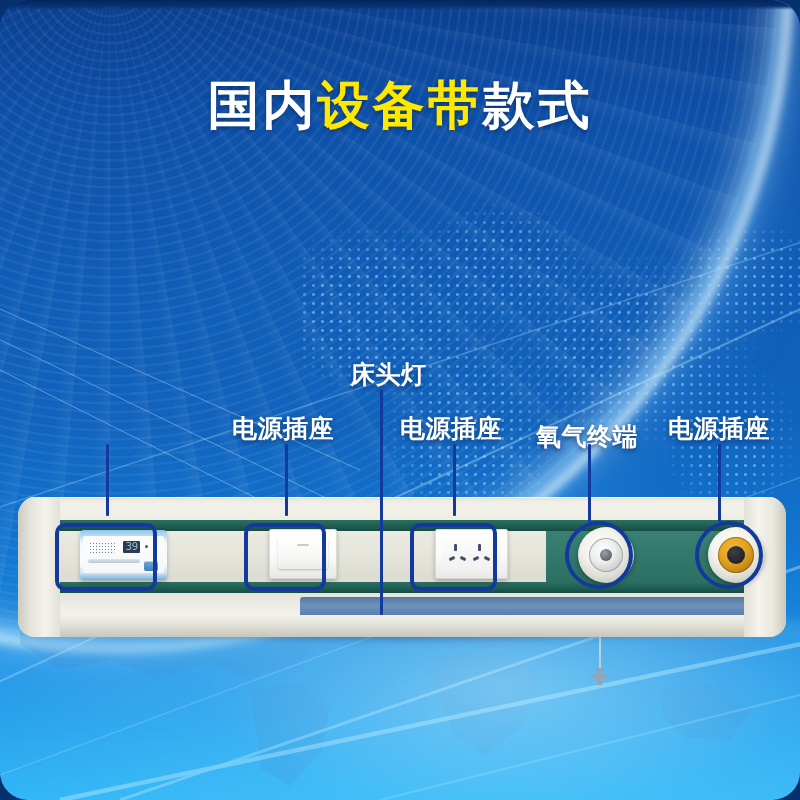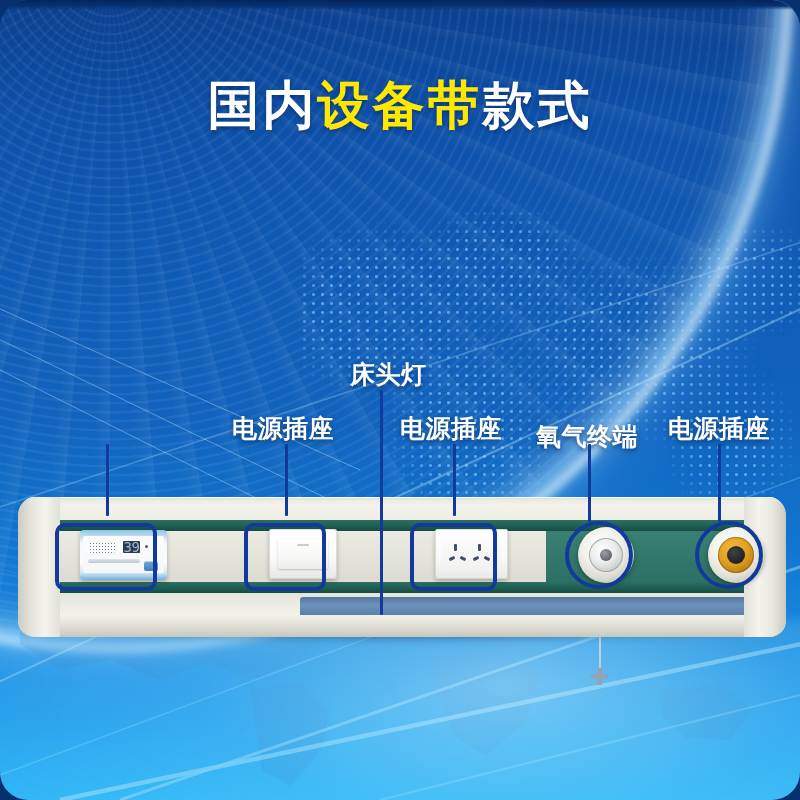--- a/index.html
+++ b/index.html
@@ -330,21 +330,21 @@
     border-radius: 2px;
   }
   .ic-display {
     position: absolute;
     left: 40px; top: 5px;
     width: 17px; height: 12px;
     background: #2b3a4c;
     border-radius: 1px;
     color: #9fb9cf;
     font-family: "DejaVu Sans Mono", monospace;
-    font-size: 14px;
+    font-size: 11px;
     line-height: 12px;
     text-align: center;
     letter-spacing: -0.5px;
   }
   .ic-dot {
     position: absolute;
     left: 62px; top: 9px;
     width: 3px; height: 3px;
     border-radius: 50%;
     background: #4a5a6e;

